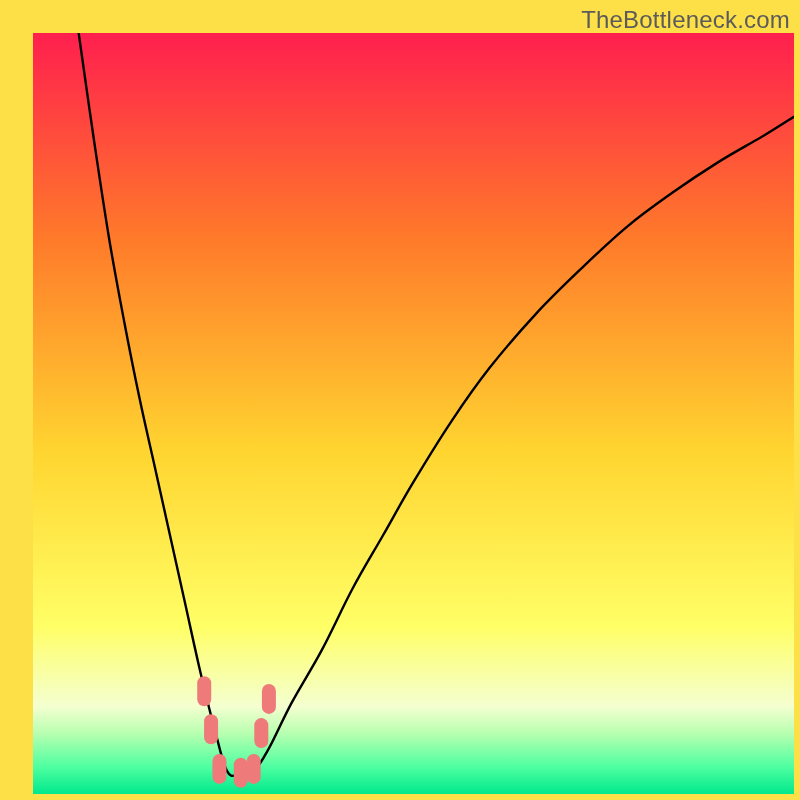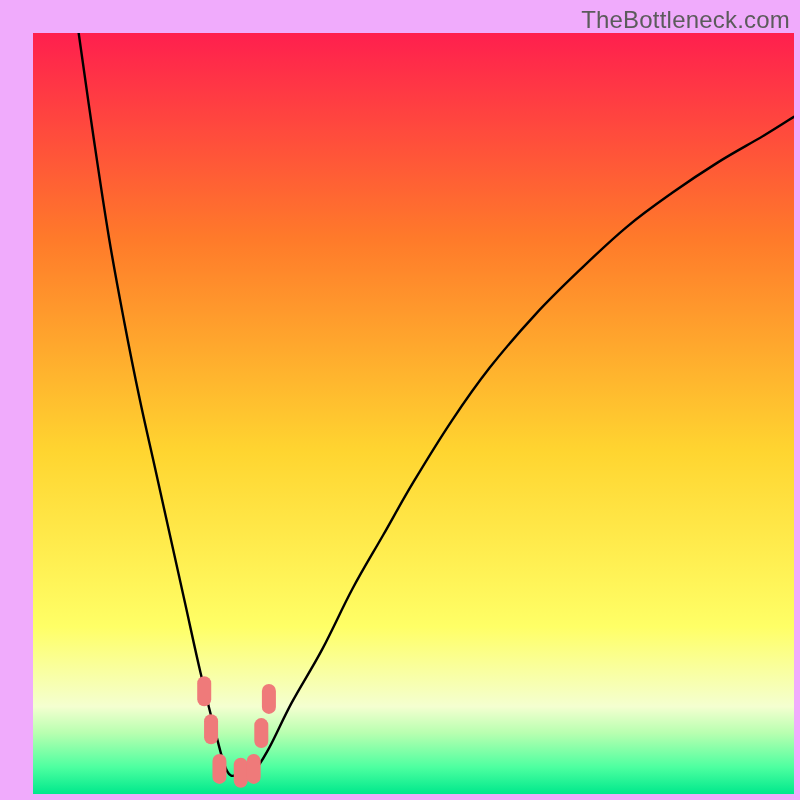--- a/index.html
+++ b/index.html
@@ -9,21 +9,21 @@
     height: 800px;
     background: #000;
     overflow: hidden;
     font-family: Arial, Helvetica, sans-serif;
   }
   .frame {
     position: absolute;
     left: 0; top: 0;
     width: 800px;
     height: 800px;
-    background: #f0abfc;
+    background: #fde047;
   }
   .plot {
     position: absolute;
     left: 33px;
     top: 33px;
     width: 761px;
     height: 761px;
     overflow: hidden;
   }
   .watermark {

